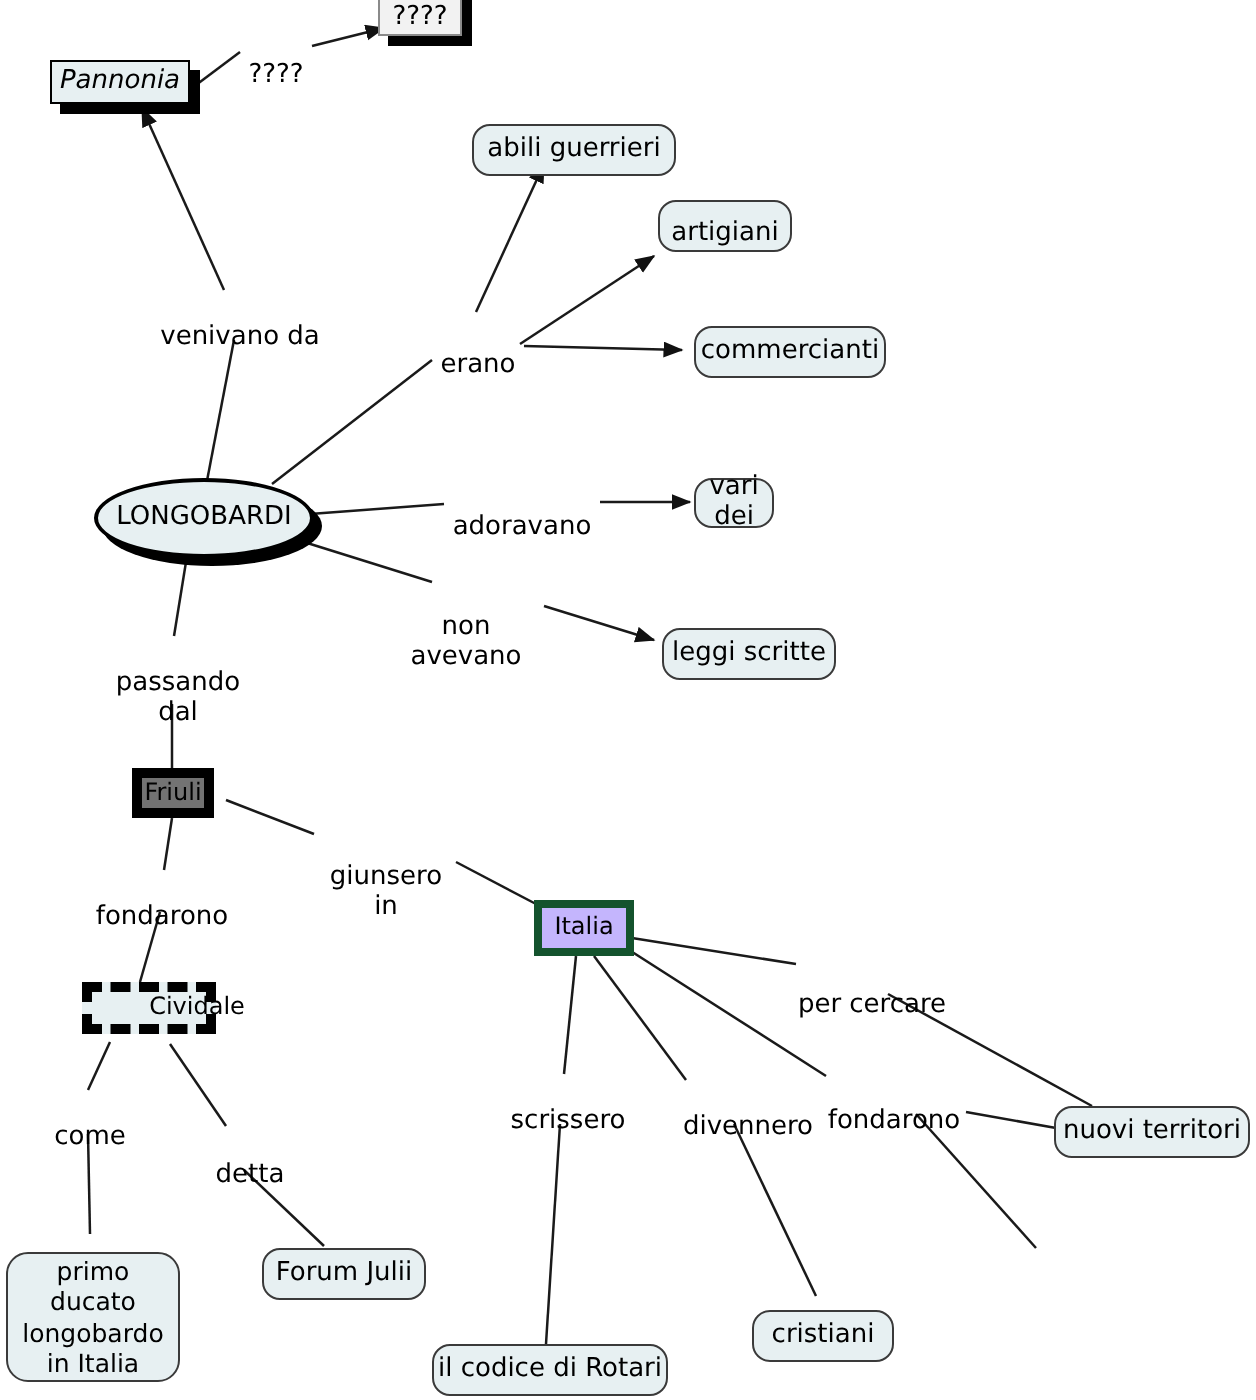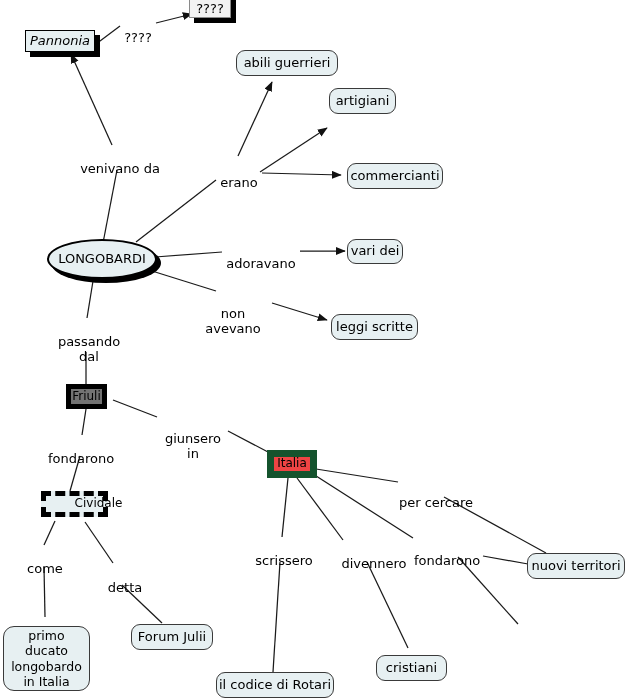--- a/index.html
+++ b/index.html
@@ -69,22 +69,22 @@
     font-style: italic;
   }
 
   
   .node.rect-thick {
     background: #737373;
     border: 5px solid #000000;
     border-radius: 0;
   }
   .node.rect-thicker {
-    background: #ef4444;
-    border: 7px solid #14532d;
+    background: #c4b5fd;
+    border: 4px solid #14532d;
     border-radius: 0;
   }
 
   
   .node.rect-dashed {
     background: #e7f0f2;
     border: 5px dashed #000000;
     border-radius: 0;
     padding-left: 48px;
   }
@@ -174,37 +174,37 @@
   </svg>
 
   <div class="node rect-shadow" style="left:25px; top:30px; width:70px; height:22px;">
     <span>Pannonia</span>
   </div>
 
   <div class="node rect-clipped" style="left:189px; top:-6px; width:42px; height:24px; font-size:13px;">
     <span style="position:relative; top:3px;">????</span>
   </div>
 
-  <div class="node rounded" style="left:236px; top:50px; width:102px; height:26px;">
+  <div class="node rounded" style="left:236px; top:62px; width:102px; height:26px;">
     <span>abili guerrieri</span>
   </div>
 
-  <div class="node rounded" style="left:329px; top:88px; width:67px; height:26px;">
+  <div class="node rounded" style="left:329px; top:100px; width:67px; height:26px;align-items:flex-end;">
     <span>artigiani</span>
   </div>
 
   <div class="node rounded" style="left:347px; top:163px; width:96px; height:26px;">
     <span>commercianti</span>
   </div>
 
   <div class="node ellipse" style="left:47px; top:239px; width:110px; height:40px;">
     <span>LONGOBARDI</span>
   </div>
 
-  <div class="node rounded" style="left:347px; top:239px; width:56px; height:25px;justify-content:center;">
+  <div class="node rounded" style="left:347px; top:239px; width:40px; height:25px;justify-content:center;">
     <span>vari dei</span>
   </div>
 
   <div class="node rounded" style="left:331px; top:314px; width:87px; height:26px;">
     <span>leggi scritte</span>
   </div>
 
   <div class="node rect-thick" style="left:66px; top:384px; width:41px; height:25px; font-size:12px;">
     <span>Friuli</span>
   </div>

